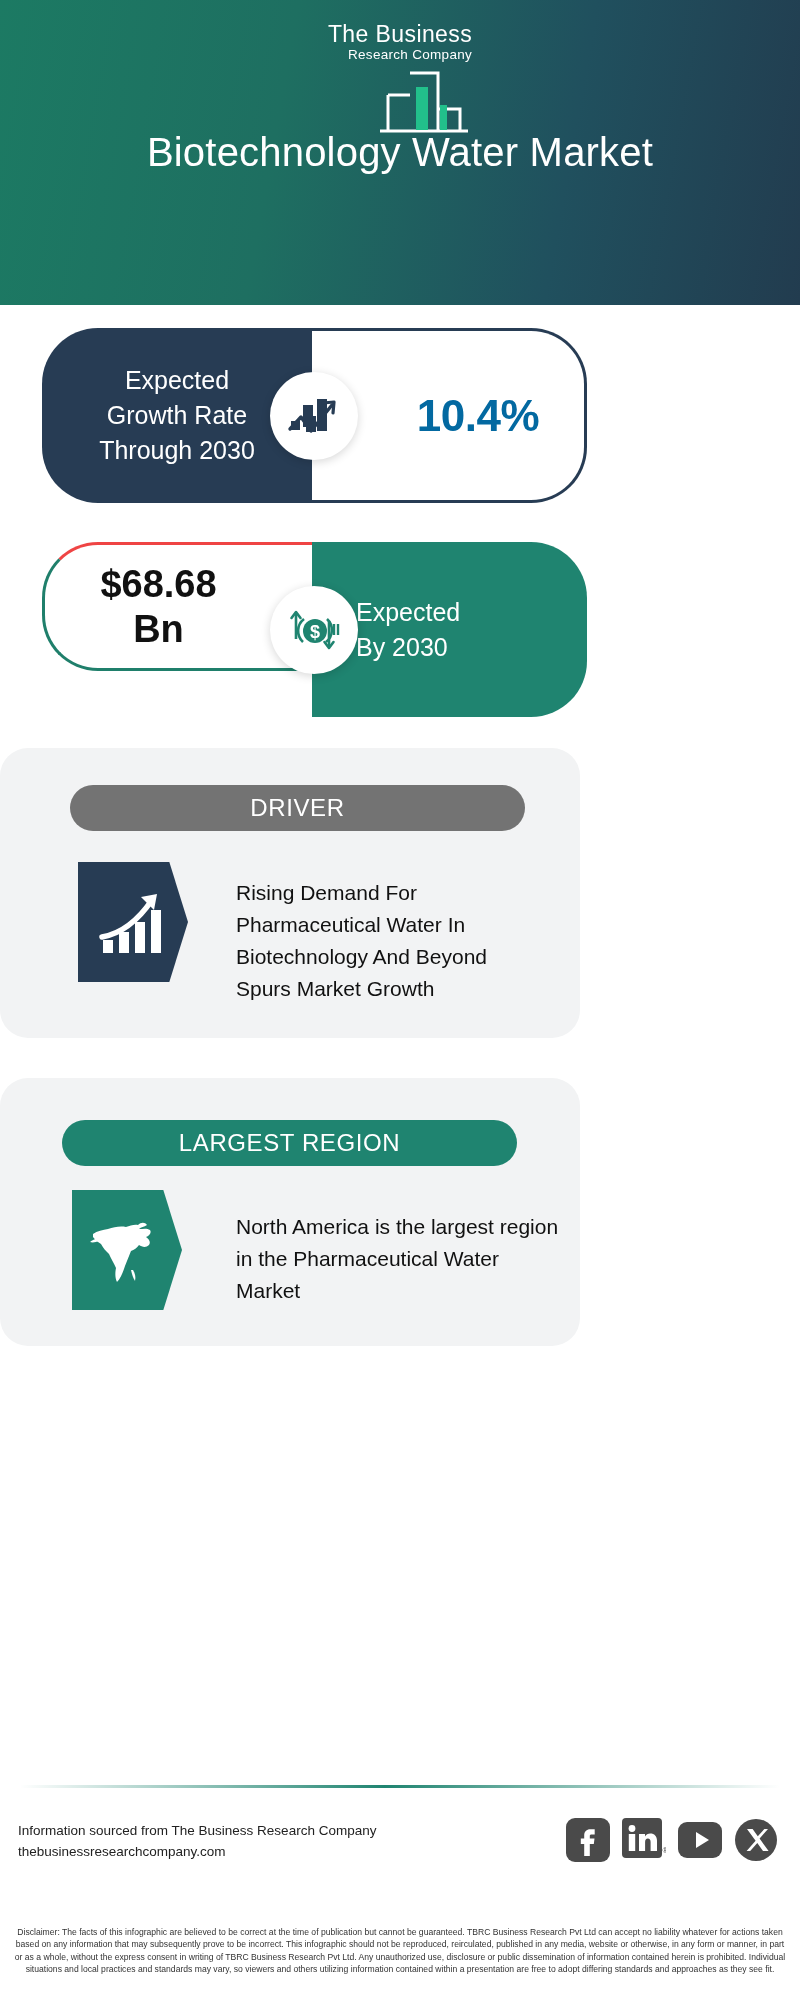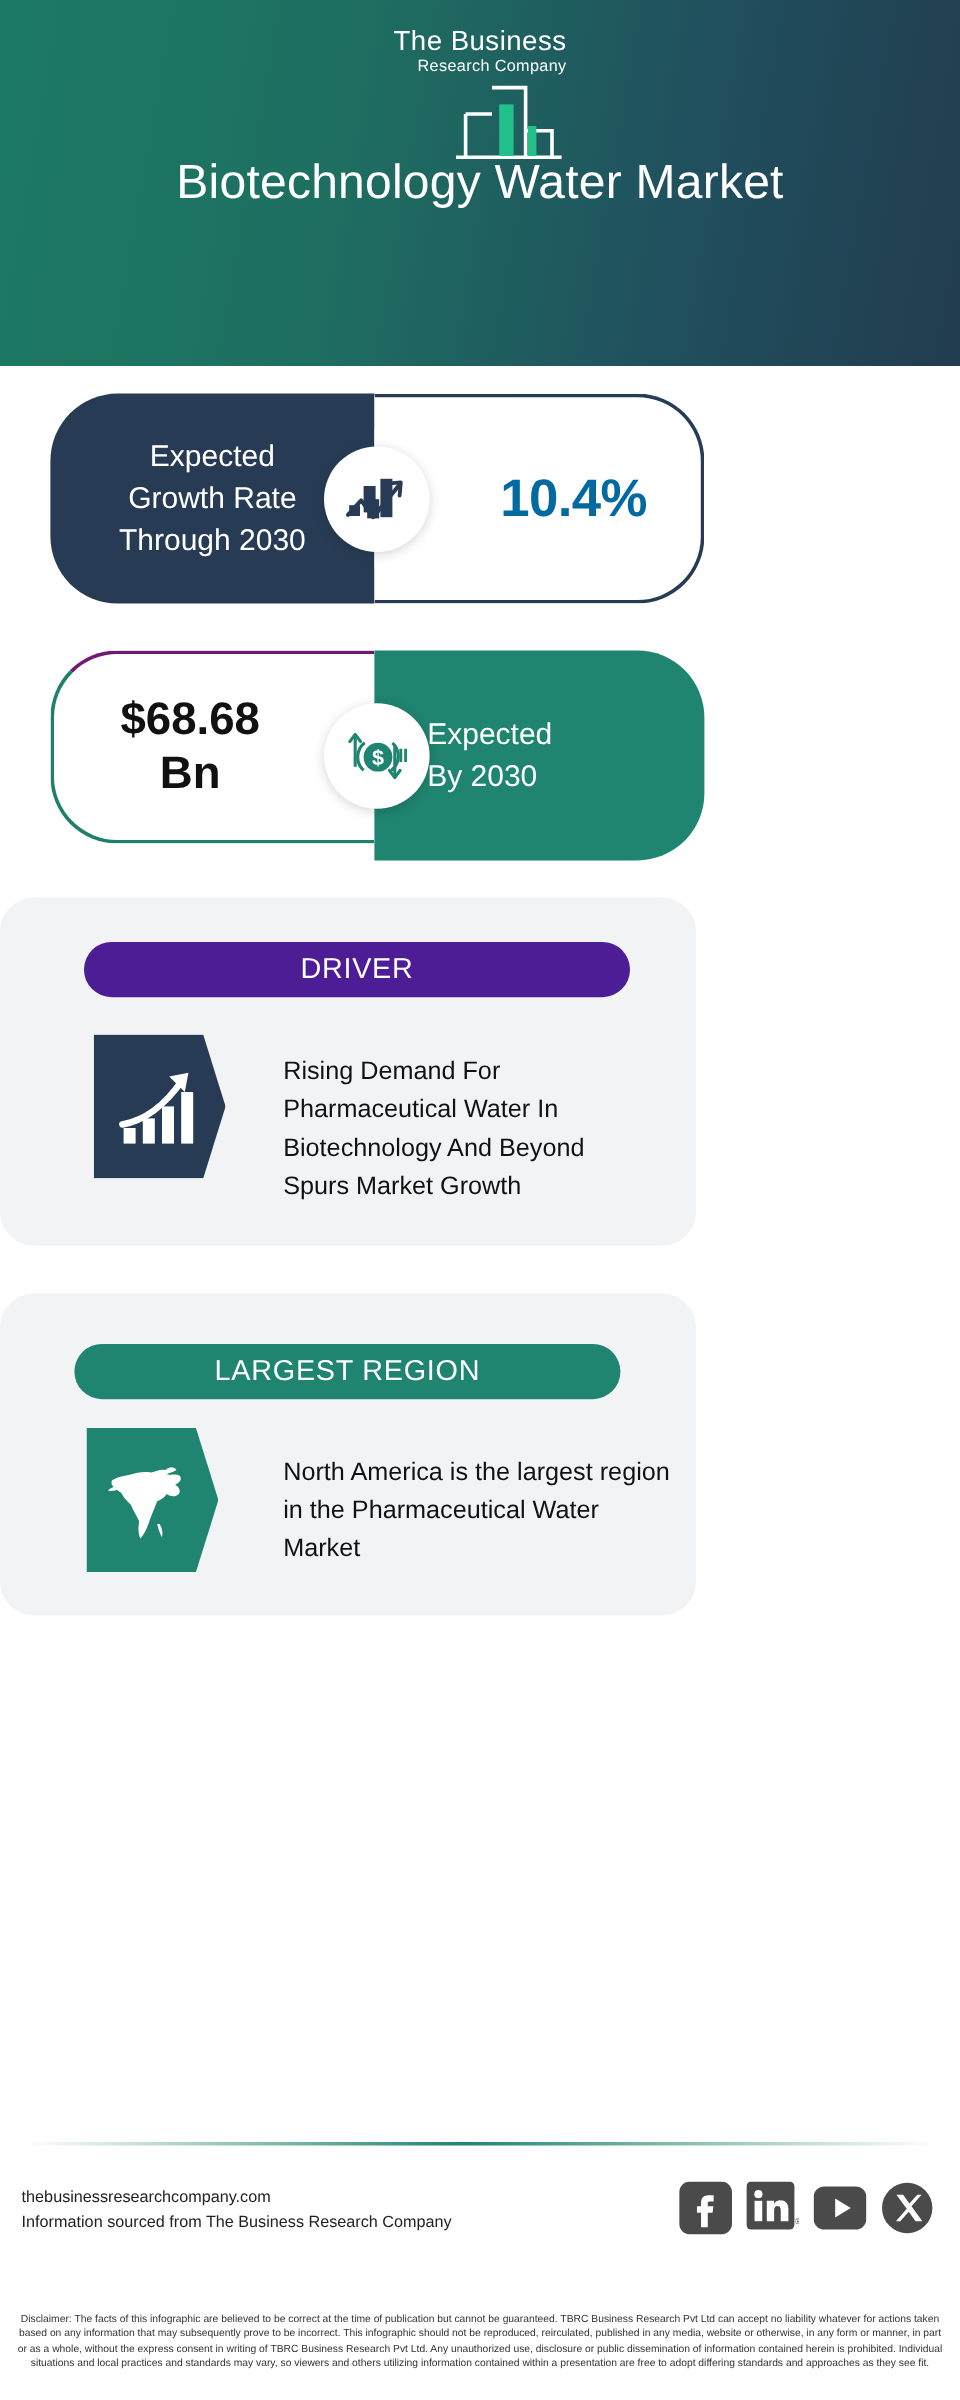--- a/index.html
+++ b/index.html
@@ -71,23 +71,23 @@
     box-shadow:0 2px 10px rgba(0,0,0,0.16);
     display:flex; align-items:center; justify-content:center;
     z-index:5;
   }
 
   
   .card2 {
     position:absolute; left:42px; top:542px; width:545px; height:175px;
   }
   .card2-left {
-    position:absolute; left:0; top:0; width:270px; height:161px;
+    position:absolute; left:0; top:0; width:270px; height:129px;
     background:#ffffff;
-    border-top:3px solid #701a75;
+    border-top:3px solid #ef4444;
     border-left:3px solid #1f7f6b;
     border-bottom:3px solid #1f7f6b;
     border-radius:56px 0 0 56px;
     display:flex; align-items:center; justify-content:center;
   }
   .card2-value {
     color:#111111; font-size:38px; font-weight:700; line-height:45px;
     text-align:center; padding-right:40px;
   }
   .card2-right {
@@ -112,21 +112,21 @@
     position:absolute; background:#f2f3f4; border-radius:28px;
   }
   .panel-driver { left:0; top:748px; width:580px; height:290px; }
   .panel-region { left:0; top:1078px; width:580px; height:268px; }
 
   .pill {
     position:absolute; height:46px; border-radius:23px;
     display:flex; align-items:center; justify-content:center;
     color:#ffffff; font-size:24px; letter-spacing:0.6px;
   }
-  .pill-driver { left:70px; top:785px; width:455px; background:#4c1d95; }
+  .pill-driver { left:70px; top:785px; width:455px; background:#737373; }
   .pill-region { left:62px; top:1120px; width:455px; background:#1f8470; }
 
   .hex {
     position:absolute; width:110px; height:120px;
     clip-path:polygon(0 0, 83% 0, 100% 50%, 83% 100%, 0 100%);
     display:flex; align-items:center; justify-content:center;
   }
   .hex-driver { left:78px; top:862px; background:#273c54; }
   .hex-region { left:72px; top:1190px; background:#1f8470; }
 
@@ -264,22 +264,22 @@
       C11 32, 8 30, 6 27 Z"></path>
     <path fill="#ffffff" d="M11 28 C8 29, 5 30, 3 32 C6 33, 9 32, 12 31 Z"></path>
     <path fill="#ffffff" d="M44 60 C45 64, 46 68, 48 71 C49 67, 48 63, 46 60 Z"></path>
   </svg>
 </div>
 <div class="panel-text text-region">North America is the largest region in the Pharmaceutical Water Market</div>
 
 <div class="divider"></div>
 
 <div class="source">
+  <div>Information sourced from The Business Research Company</div>
   <div>thebusinessresearchcompany.com</div>
-  <div>Information sourced from The Business Research Company</div>
 </div>
 
 <div class="socials">
   <svg class="sicon" viewBox="0 0 44 44">
     <rect x="0" y="0" width="44" height="44" rx="9" fill="#4a4a4a"></rect>
     <path fill="#ffffff" d="M25.5 16.5h3.2v-5.2h-4.4c-3.8 0-6.1 2.3-6.1 6.2v3.1h-3.4v5.3h3.4V38h5.6V25.9h4l0.7-5.3h-4.7v-2.6c0-1 0.5-1.5 1.7-1.5z"></path>
   </svg>
   <svg class="sicon" viewBox="0 0 44 44">
     <rect x="0" y="0" width="40" height="40" rx="4" fill="#4a4a4a"></rect>
     <circle cx="10" cy="10.5" r="3.4" fill="#ffffff"></circle>

